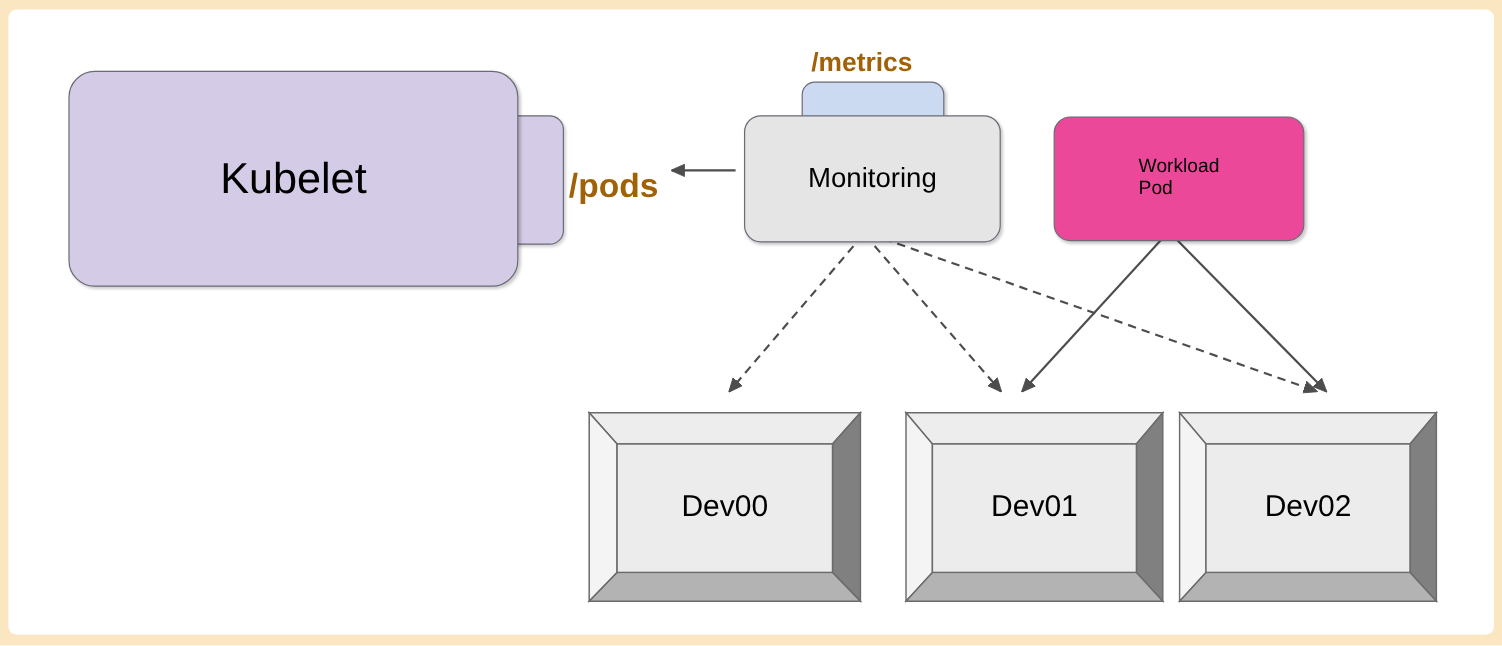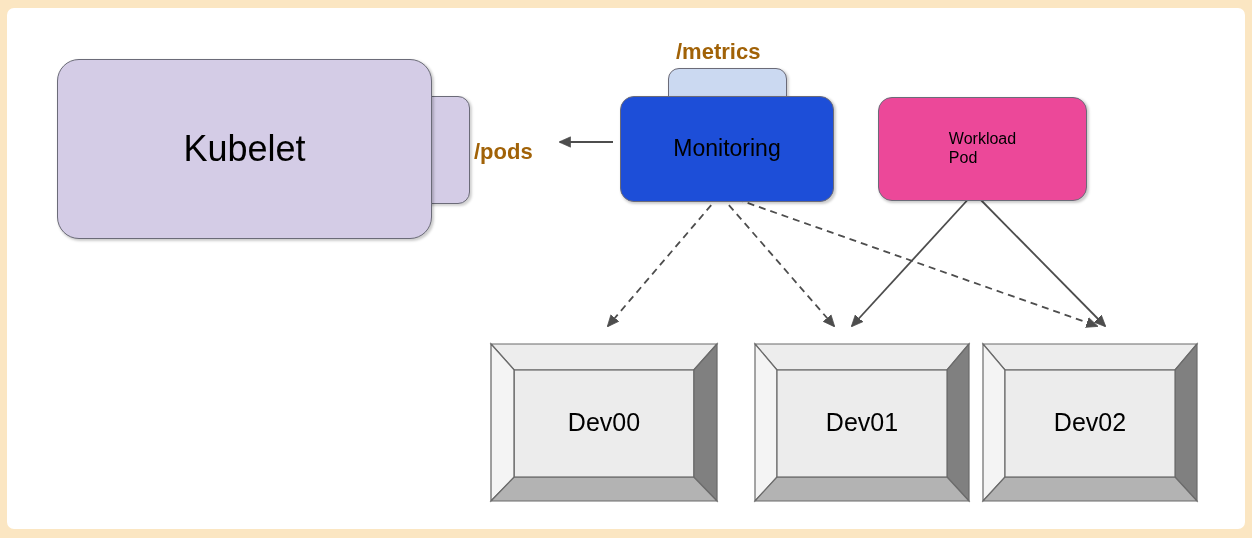--- a/index.html
+++ b/index.html
@@ -81,21 +81,21 @@
     border-radius: 0 12px 12px 0;
     z-index: 2;
     box-shadow: 1.5px 1.5px 2.5px rgba(0,0,0,0.18);
   }
 
   .node-monitoring {
     left: 613px;
     top: 88px;
     width: 214px;
     height: 106px;
-    background: #1d4ed8;
+    background: #e5e5e5;
     font-size: 23px;
     z-index: 3;
   }
 
   
   .port-top {
     position: absolute;
     left: 661px;
     top: 60px;
     width: 119px;
@@ -126,21 +126,21 @@
     font-weight: bold;
   }
   .label-metrics {
     left: 669px;
     top: 31px;
     font-size: 22px;
   }
   .label-pods {
     left: 467px;
     top: 131px;
-    font-size: 22px;
+    font-size: 28px;
   }
 
   
   .node-box3d {
     position: absolute;
     width: 214px;
     height: 157px;
     top: 336px;
   }
   .box3d-dev00 { left: 484px; padding-left: 12px; }

